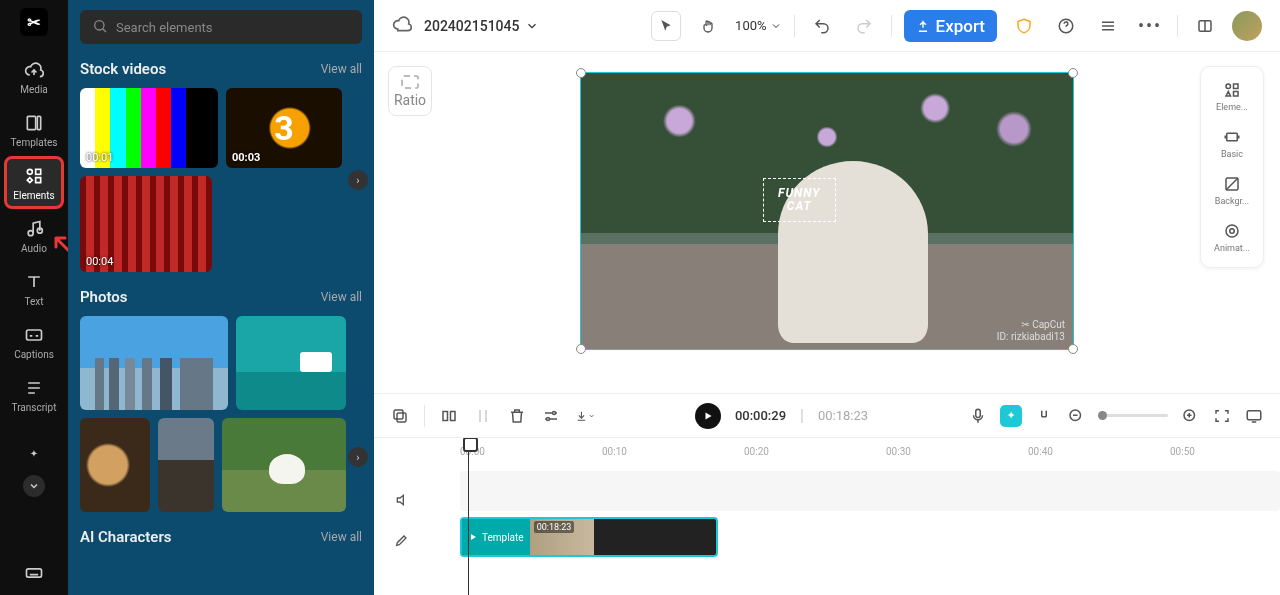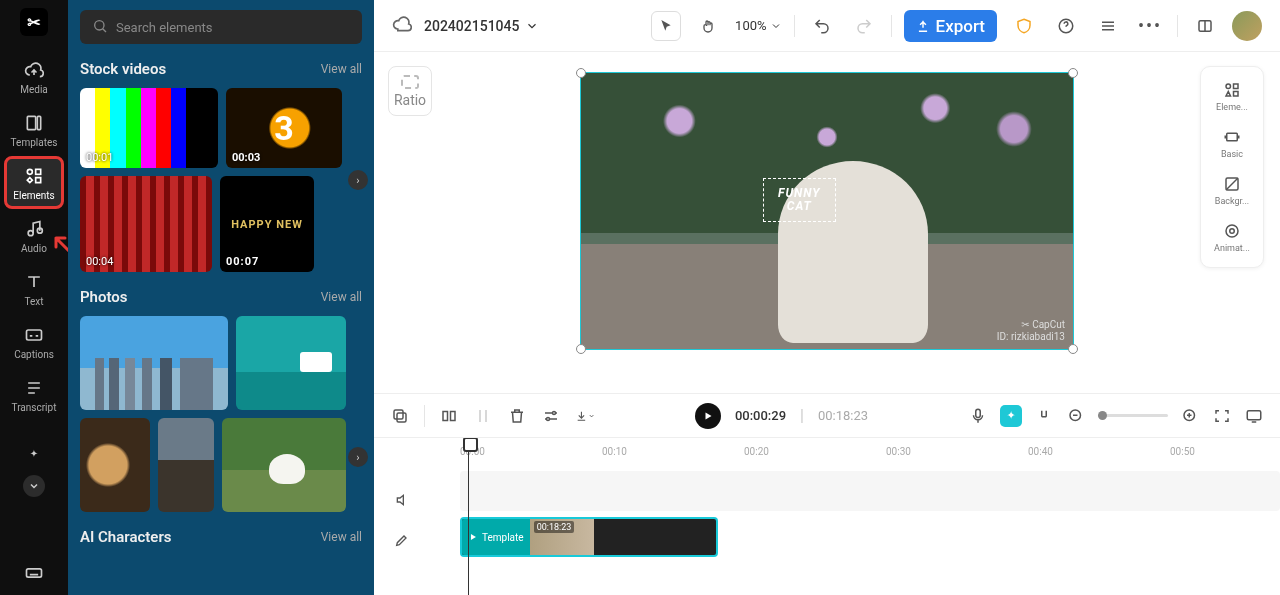--- a/index.html
+++ b/index.html
@@ -224,24 +224,20 @@
   <div class="thumb-row">
     <div class="thumb testbars" style="width:138px;height:80px">
       <span class="thumb-label">00:01</span>
     </div>
     <div class="thumb countdown" style="width:116px;height:80px">
       <span>3</span>
       <span class="thumb-label">00:03</span>
     </div>
     <div class="thumb curtain" style="width:132px;height:96px">
       <span class="thumb-label">00:04</span>
-    </div>
-    <div class="thumb happytext" style="width:94px;height:96px">
-      <span>HAPPY NEW</span>
-      <span class="thumb-label">00:07</span>
     </div>
     <div class="row-next">›</div>
   </div>
 
   <div class="section-head">
     <h3>Photos</h3>
     <span class="view-all">View all</span>
   </div>
   <div class="thumb-row">
     <div class="thumb cityscape" style="width:148px;height:94px"></div>

